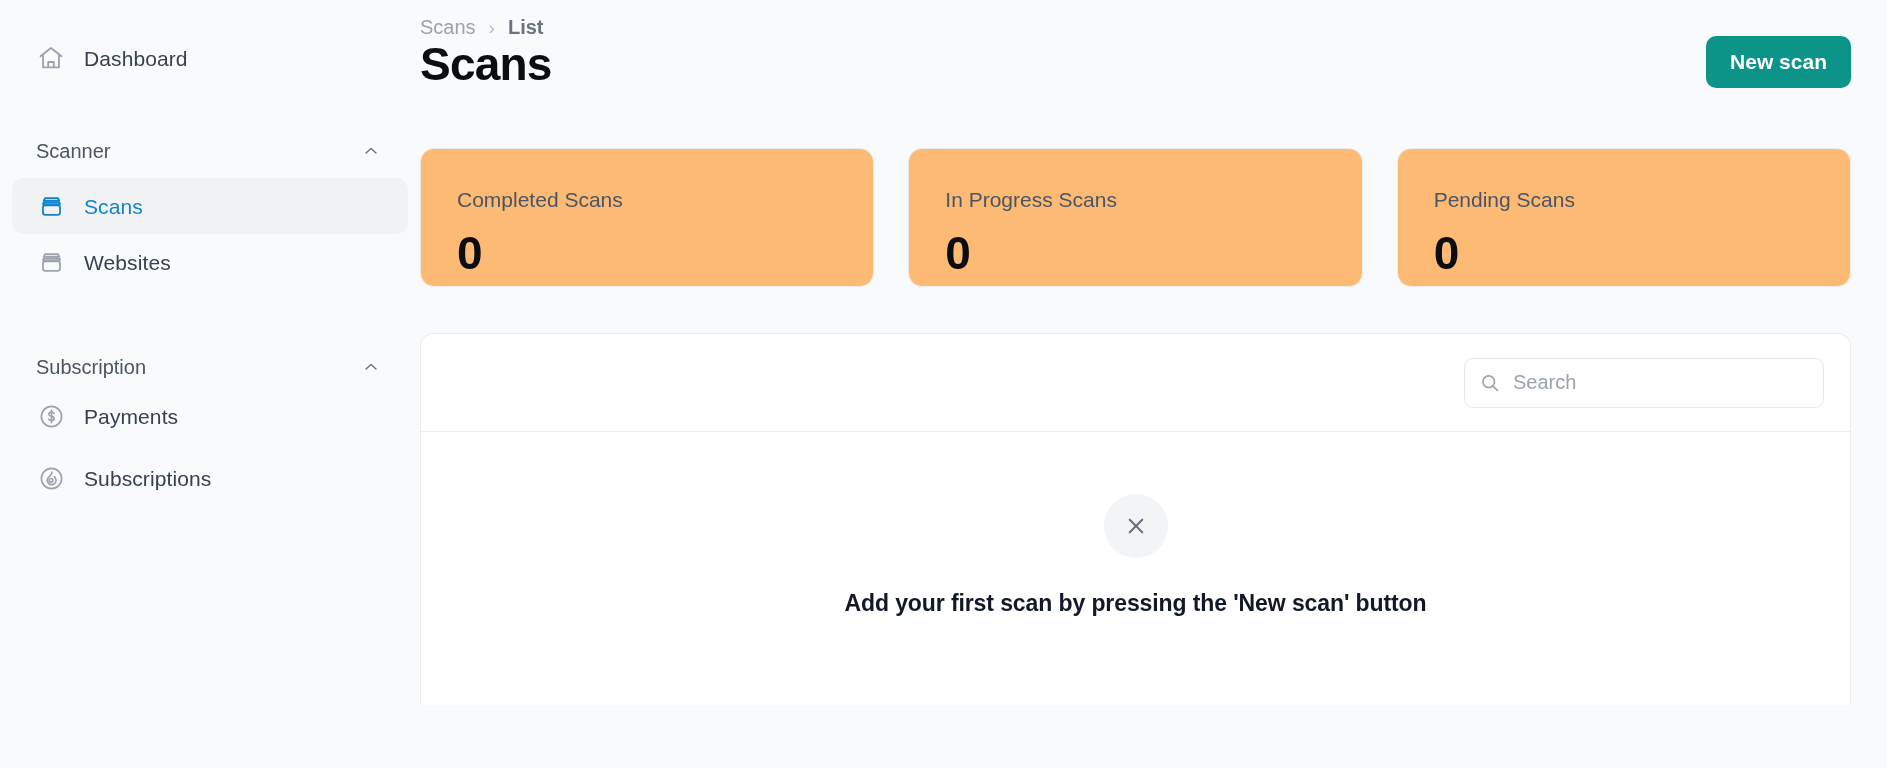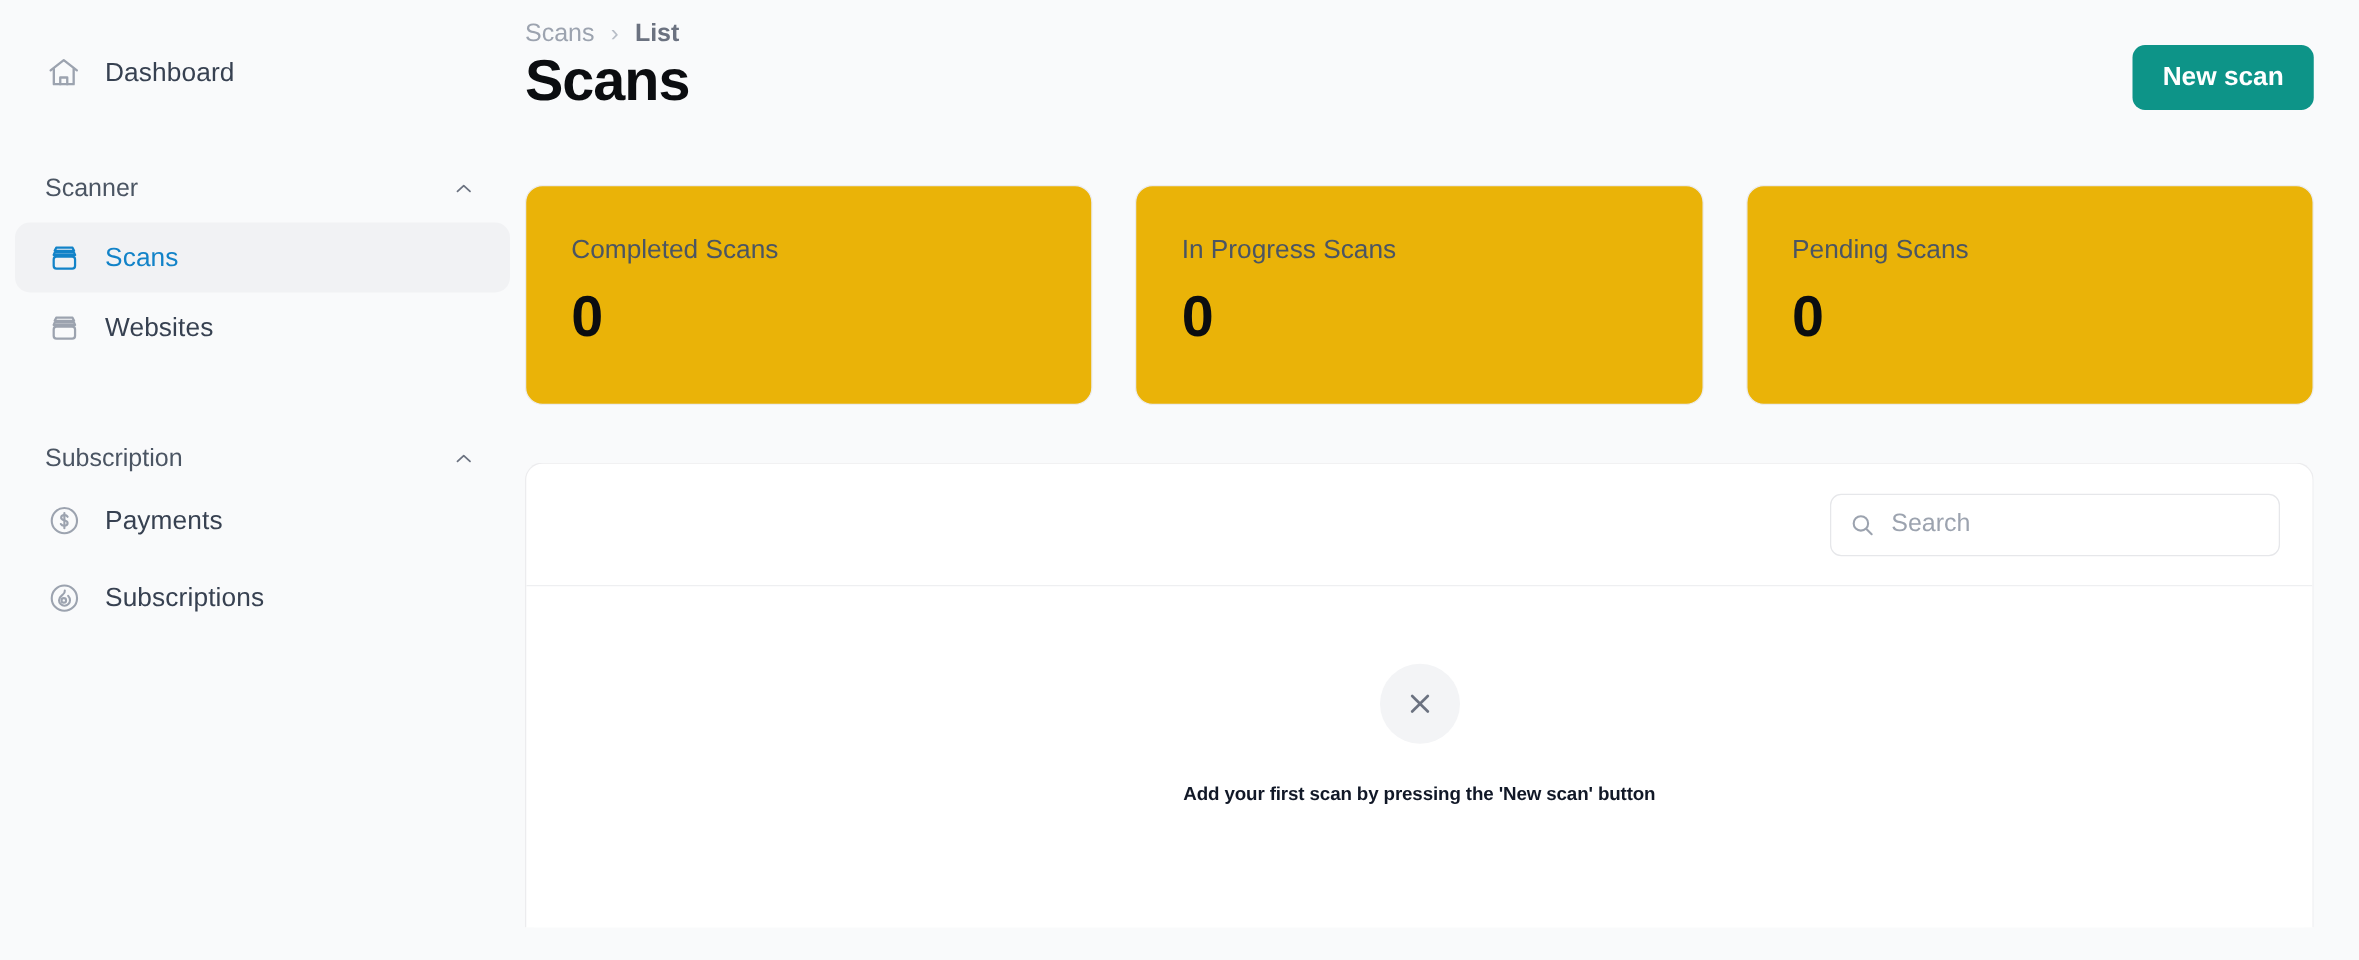--- a/index.html
+++ b/index.html
@@ -145,24 +145,24 @@
 
   
   .stats-row {
     display: flex;
     gap: 34px;
     margin-top: 38px;
   }
 
   .stat-card {
     flex: 1 1 0;
-    background: #eab308;
+    background: #fdba74;
     border: 1px solid #ececee;
     border-radius: 14px;
-    height: 176px;
+    height: 139px;
     padding: 40px 36px 0 36px;
   }
   .stat-label {
     font-size: 21px;
     color: #4b5563;
     line-height: 1;
   }
   .stat-value {
     font-size: 46px;
     font-weight: 700;
@@ -235,21 +235,21 @@
     height: 64px;
     border-radius: 50%;
     background: #f3f4f6;
     display: flex;
     align-items: center;
     justify-content: center;
     color: #6b7280;
   }
   .empty-text {
     margin-top: 32px;
-    font-size: 15px;
+    font-size: 23px;
     font-weight: 700;
     color: #111827;
     letter-spacing: -0.1px;
   }
 </style>
 </head>
 <body>
 
 <div id="app">
 

